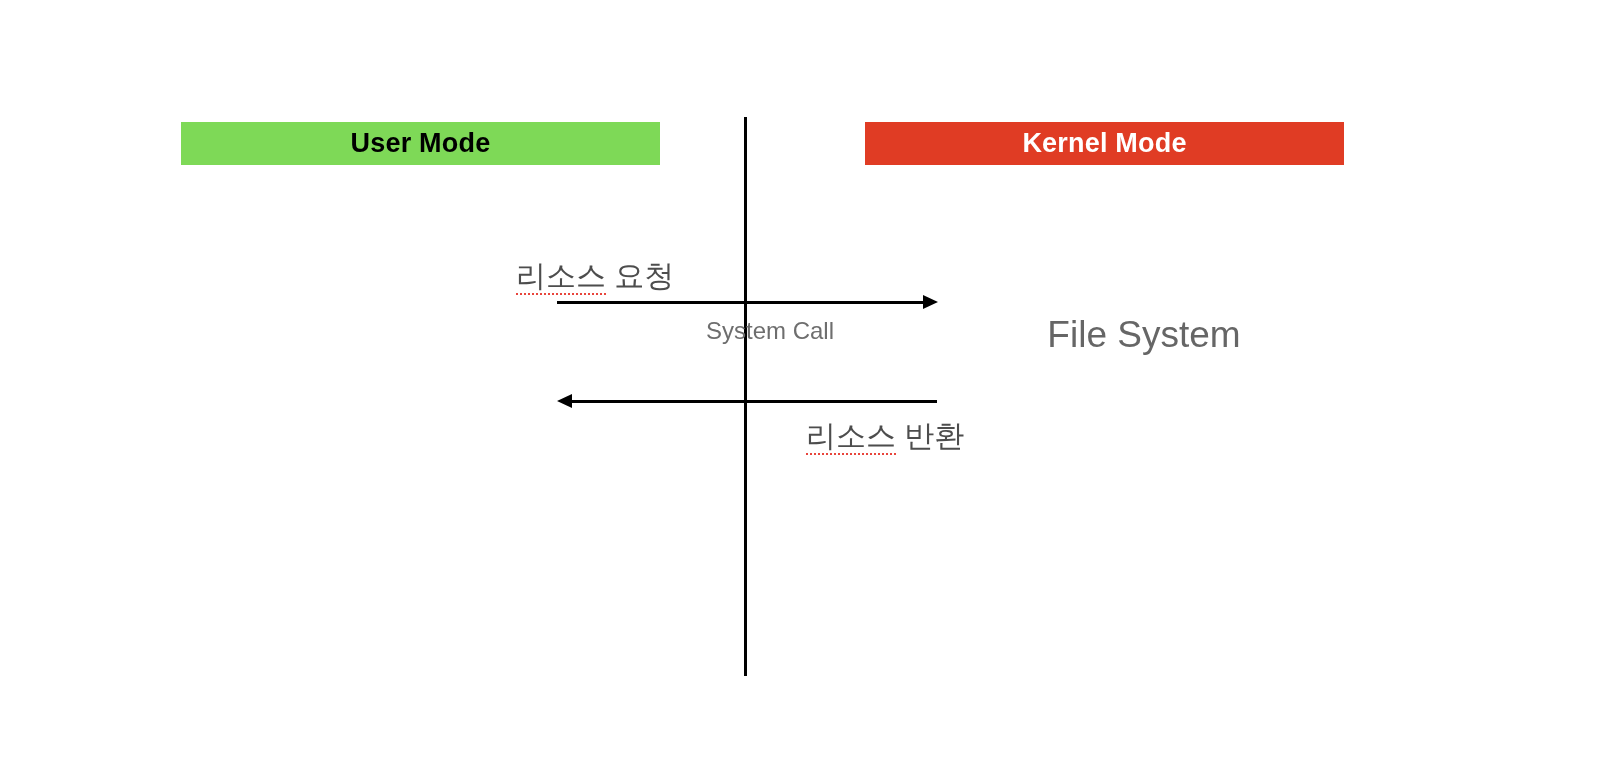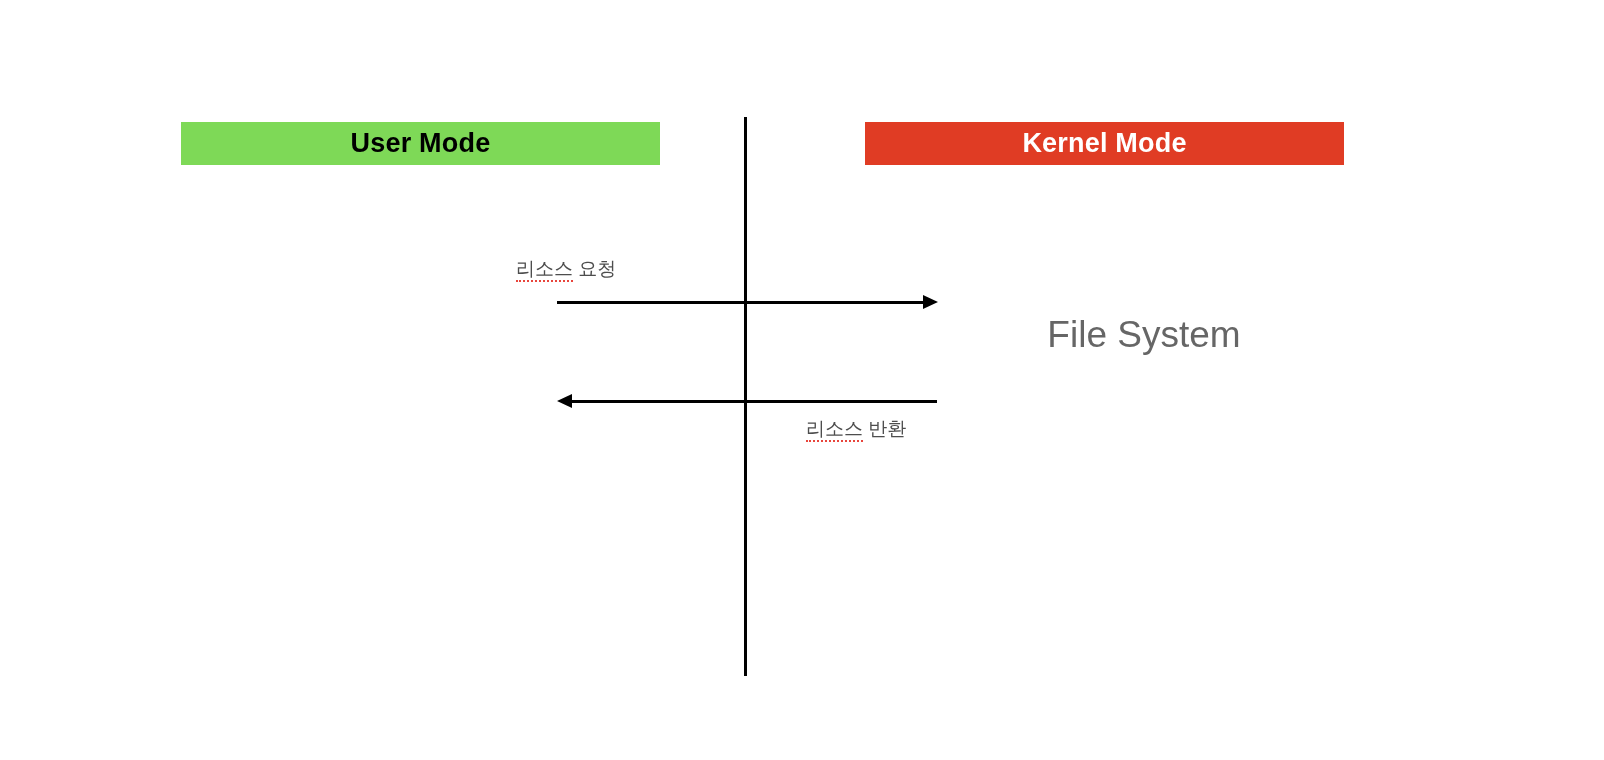--- a/index.html
+++ b/index.html
@@ -119,21 +119,21 @@
   }
   #node-filesystem {
     left: 1024px;
     top: 313px;
     width: 240px;
   }
 
   
   .edge-label {
     position: absolute;
-    font-size: 19px;
+    font-size: 30px;
     color: #4d4d4d;
     white-space: nowrap;
   }
   #request-label {
     left: 516px;
     top: 256px;
   }
   #return-label {
     left: 806px;
     top: 416px;
@@ -166,19 +166,20 @@
   </div>
 
   <div class="arrow-line" id="return-arrow-line"></div>
   <div class="arrowhead" id="return-arrowhead"></div>
   <div class="edge-label" id="return-label">
     <span class="misspell">리소스</span><span> 반환</span>
   </div>
 
 
   <div class="node" id="node-syscall">
+    <div class="node-subtitle">System Call</div>
   </div>
 
   <div class="node" id="node-filesystem">
     <div class="node-title">File System</div>
   </div>
 
 </div>
 
 </body></html>

